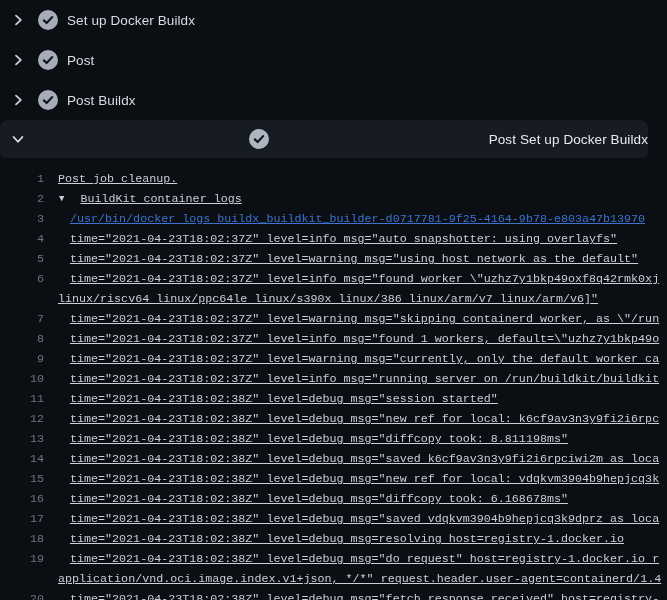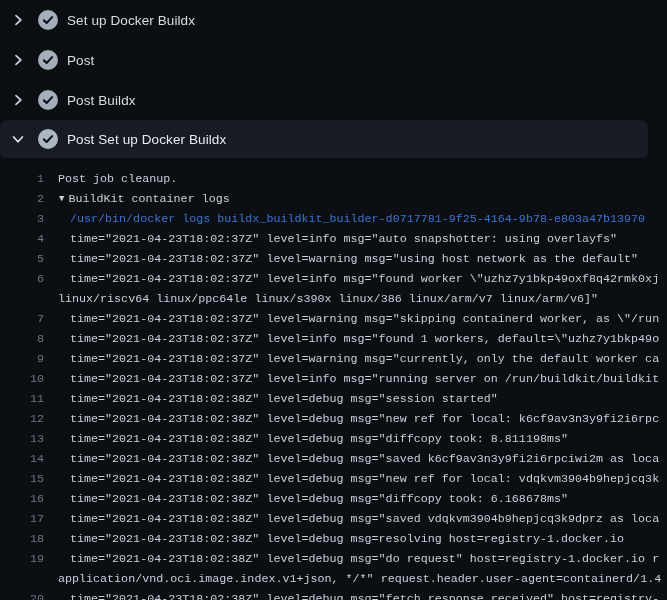--- a/index.html
+++ b/index.html
@@ -14,20 +14,21 @@
   .steps { width: 648px; }
   .step-row {
     height: 40px;
     display: flex; align-items: center;
     cursor: pointer;
   }
   .step-row.expanded {
     height: 38px;
     background: #171b22;
     border-radius: 8px 8px 6px 6px;
+    justify-content: space-between;
   }
   .chev { width: 16px; height: 16px; margin-left: 10px; flex: 0 0 auto; }
   .check { width: 20px; height: 20px; margin-left: 12px; flex: 0 0 auto; }
   .step-label {
     margin-left: 9px;
     font-size: 13.5px;
     color: #d8dde3;
     letter-spacing: 0.1px;
   }
   .step-row.expanded .step-label { color: #e6ebf1; }
@@ -42,25 +43,25 @@
     height: 442px;
     width: 667px;
   }
   .log-line { display: flex; height: 20px; }
   .gutter {
     flex: 0 0 44px;
     text-align: right;
     color: #6e7681;
     cursor: pointer;
   }
-  .ltext { margin-left: 14px; color: #c9d0d8; }
+  .ltext { margin-left: 14px; color: #c9d0d8; text-decoration: underline; }
   .ltext.inner { margin-left: 26px; }
   .ltext.command { color: var(--cmd-blue, #3b74d2); }
   .group-marker { color: #c9d0d8; margin-left: 15px; margin-right: 4px; font-size: 9px; }
-  .ltext.grouptext { margin-left: 0; }
+  .ltext.grouptext { margin-left: 12px; }
 </style>
 </head>
 <body>
 
 <div class="steps">
 
   <div class="step-row">
     <svg class="chev" viewBox="0 0 16 16">
       <path d="M6 3.6 L10.8 8 L6 12.4" fill="none" stroke="#c9d1d9" stroke-width="1.7" stroke-linecap="round" stroke-linejoin="round"></path>
     </svg>

